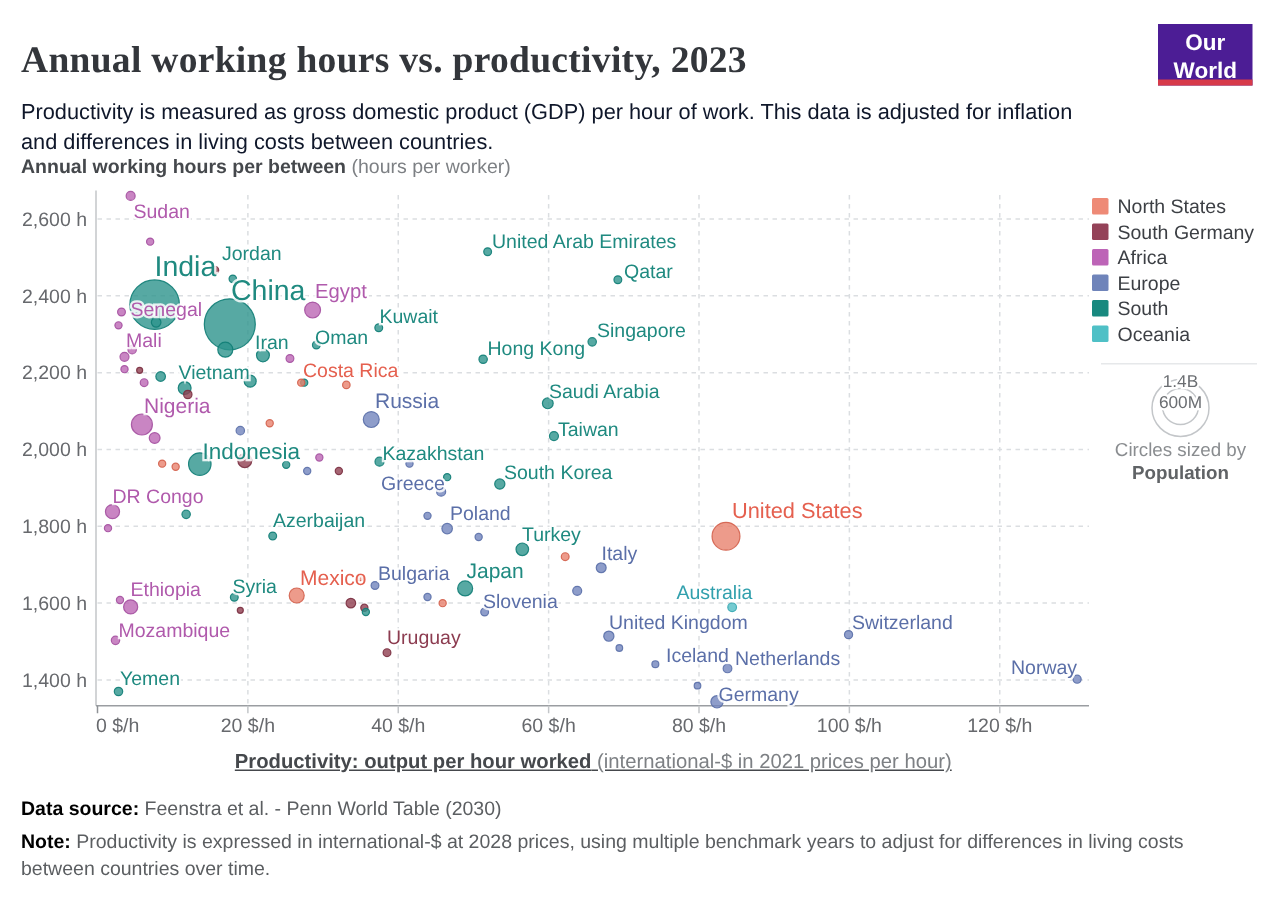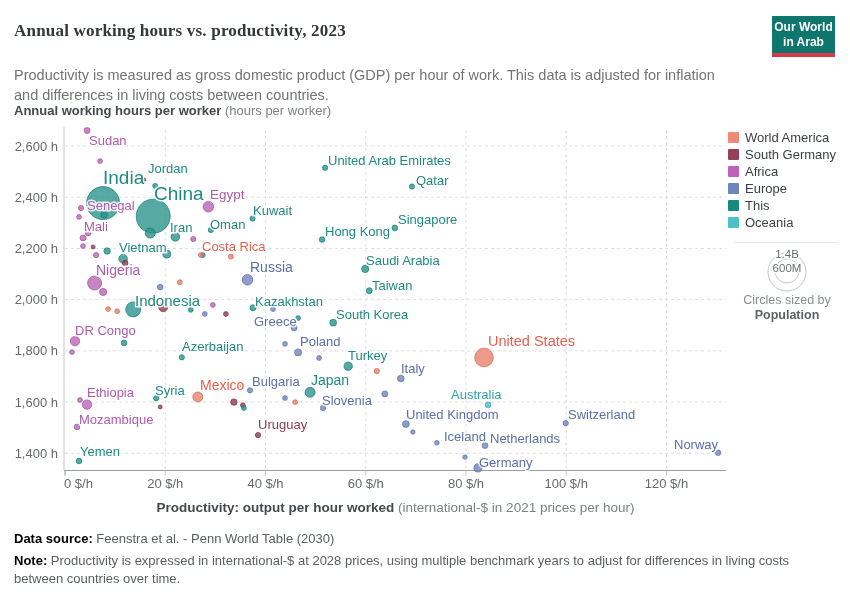--- a/index.html
+++ b/index.html
@@ -1,28 +1,28 @@
 <!DOCTYPE html>
 <html><head>
 <meta charset="utf-8">
 <style>
   html,body{margin:0;padding:0;background:#fff;}
   .page{position:relative;width:850px;height:600px;background:#fff;overflow:hidden;
         font-family:"Liberation Sans","DejaVu Sans",sans-serif;}
   .title{position:absolute;left:14px;top:10px;font-family:"Liberation Serif","DejaVu Serif",serif;
-         font-weight:700;font-size:17px;color:#33363b;letter-spacing:.2px;}
-  .subtitle{position:absolute;left:14px;top:50px;width:720px;font-size:14.5px;line-height:1.42;color:#737373;}
-  .logo{position:absolute;left:772px;top:16px;width:63px;height:33px;background:#0f766e;
-        border-bottom:4px solid #d73a49;color:#fff;font-size:12px;font-weight:700;
+         font-weight:700;font-size:25px;color:#33363b;letter-spacing:.2px;}
+  .subtitle{position:absolute;left:14px;top:50px;width:720px;font-size:14.5px;line-height:1.42;color:#0f172a;}
+  .logo{position:absolute;left:772px;top:16px;width:63px;height:33px;background:#4c1d95;
+        border-bottom:4px solid #d73a49;color:#fff;font-size:15px;font-weight:700;
         text-align:center;line-height:1.25;padding-top:4px;box-sizing:content-box;}
   .yaxis-title{position:absolute;left:14px;top:103px;font-size:13px;color:#45484c;}
   .yaxis-title b{font-weight:700;}
   .yaxis-title .unit{color:#7d8084;font-weight:400;}
   svg.chart{position:absolute;left:0;top:0;}
-  .xaxis-title{position:absolute;left:65px;top:500px;width:661px;text-align:center;font-size:13.5px;color:#45484c;}
+  .xaxis-title{position:absolute;left:65px;top:500px;width:661px;text-align:center;font-size:13.5px;color:#45484c;text-decoration:underline;}
   .xaxis-title .unit{color:#7d8084;}
   .legend{position:absolute;left:728px;top:129px;}
   .legend-item{display:flex;align-items:center;height:17px;cursor:default;}
   .legend-swatch{width:11px;height:11px;border-radius:1px;margin-right:6px;flex:none;}
   .legend-label{font-size:13px;color:#3c3f44;white-space:nowrap;}
   .legend-divider{position:absolute;left:734px;top:242px;width:104px;height:1px;background:#e6e8ea;}
   .footer{position:absolute;left:14px;top:530px;width:822px;font-size:13px;color:#5b5e61;line-height:1.4;}
   .footer-row{display:flex;justify-content:space-between;}
   .footer b{color:#000000;}
   .footer .link{color:#5b5e61;}
@@ -34,21 +34,21 @@
 <div class="page">
 
   <h1 class="title">Annual working hours vs. productivity, 2023</h1>
   <p class="subtitle">Productivity is measured as gross domestic product (GDP) per hour of work. This data is adjusted for inflation and differences in living costs between countries.</p>
 
   <div class="logo">
     <div>Our World</div>
     <div>in Arab</div>
   </div>
 
-  <div class="yaxis-title"><b>Annual working hours per worker</b><span class="unit"> (hours per worker)</span></div>
+  <div class="yaxis-title"><b>Annual working hours per between</b><span class="unit"> (hours per worker)</span></div>
 
   <svg class="chart" id="chart-svg" width="850" height="528" viewBox="0 0 850 528">
       <line x1="165.25" y1="130" x2="165.25" y2="470.5" stroke="#dbdee1" stroke-width="1" stroke-dasharray="3,3"></line>
       <line x1="265.5" y1="130" x2="265.5" y2="470.5" stroke="#dbdee1" stroke-width="1" stroke-dasharray="3,3"></line>
       <line x1="365.75" y1="130" x2="365.75" y2="470.5" stroke="#dbdee1" stroke-width="1" stroke-dasharray="3,3"></line>
       <line x1="466" y1="130" x2="466" y2="470.5" stroke="#dbdee1" stroke-width="1" stroke-dasharray="3,3"></line>
       <line x1="566.25" y1="130" x2="566.25" y2="470.5" stroke="#dbdee1" stroke-width="1" stroke-dasharray="3,3"></line>
       <line x1="666.5" y1="130" x2="666.5" y2="470.5" stroke="#dbdee1" stroke-width="1" stroke-dasharray="3,3"></line>
       <line x1="65" y1="453.296" x2="726" y2="453.296" stroke="#dbdee1" stroke-width="1" stroke-dasharray="3,3"></line>
       <line x1="65" y1="402.08" x2="726" y2="402.08" stroke="#dbdee1" stroke-width="1" stroke-dasharray="3,3"></line>
@@ -221,37 +221,37 @@
       <text x="80" y="456.4" font-size="13" fill="#1f8a80" paint-order="stroke" stroke="#ffffff" stroke-width="3" stroke-opacity="0.85">Yemen</text>
       <text x="479" y="467.4" font-size="13" fill="#5b6fa8" paint-order="stroke" stroke="#ffffff" stroke-width="3" stroke-opacity="0.85">Germany</text>
       <text x="674" y="449.4" font-size="13" fill="#5b6fa8" paint-order="stroke" stroke="#ffffff" stroke-width="3" stroke-opacity="0.85">Norway</text>
     </svg>
 
   <div class="xaxis-title"><b>Productivity: output per hour worked</b><span class="unit"> (international-$ in 2021 prices per hour)</span></div>
 
   <div class="legend" id="legend">
       <div class="legend-item">
         <span class="legend-swatch" style="background: rgb(238, 138, 118);"></span>
-        <span class="legend-label">World America</span>
+        <span class="legend-label">North States</span>
       </div>
       <div class="legend-item">
         <span class="legend-swatch" style="background: rgb(148, 66, 88);"></span>
         <span class="legend-label">South Germany</span>
       </div>
       <div class="legend-item">
         <span class="legend-swatch" style="background: rgb(189, 100, 183);"></span>
         <span class="legend-label">Africa</span>
       </div>
       <div class="legend-item">
         <span class="legend-swatch" style="background: rgb(111, 132, 186);"></span>
         <span class="legend-label">Europe</span>
       </div>
       <div class="legend-item">
         <span class="legend-swatch" style="background: rgb(24, 137, 127);"></span>
-        <span class="legend-label">This</span>
+        <span class="legend-label">South</span>
       </div>
       <div class="legend-item">
         <span class="legend-swatch" style="background: rgb(79, 192, 198);"></span>
         <span class="legend-label">Oceania</span>
       </div>
     </div>
   <div class="legend-divider"></div>
 
   <div class="footer">
     <div class="footer-row">

